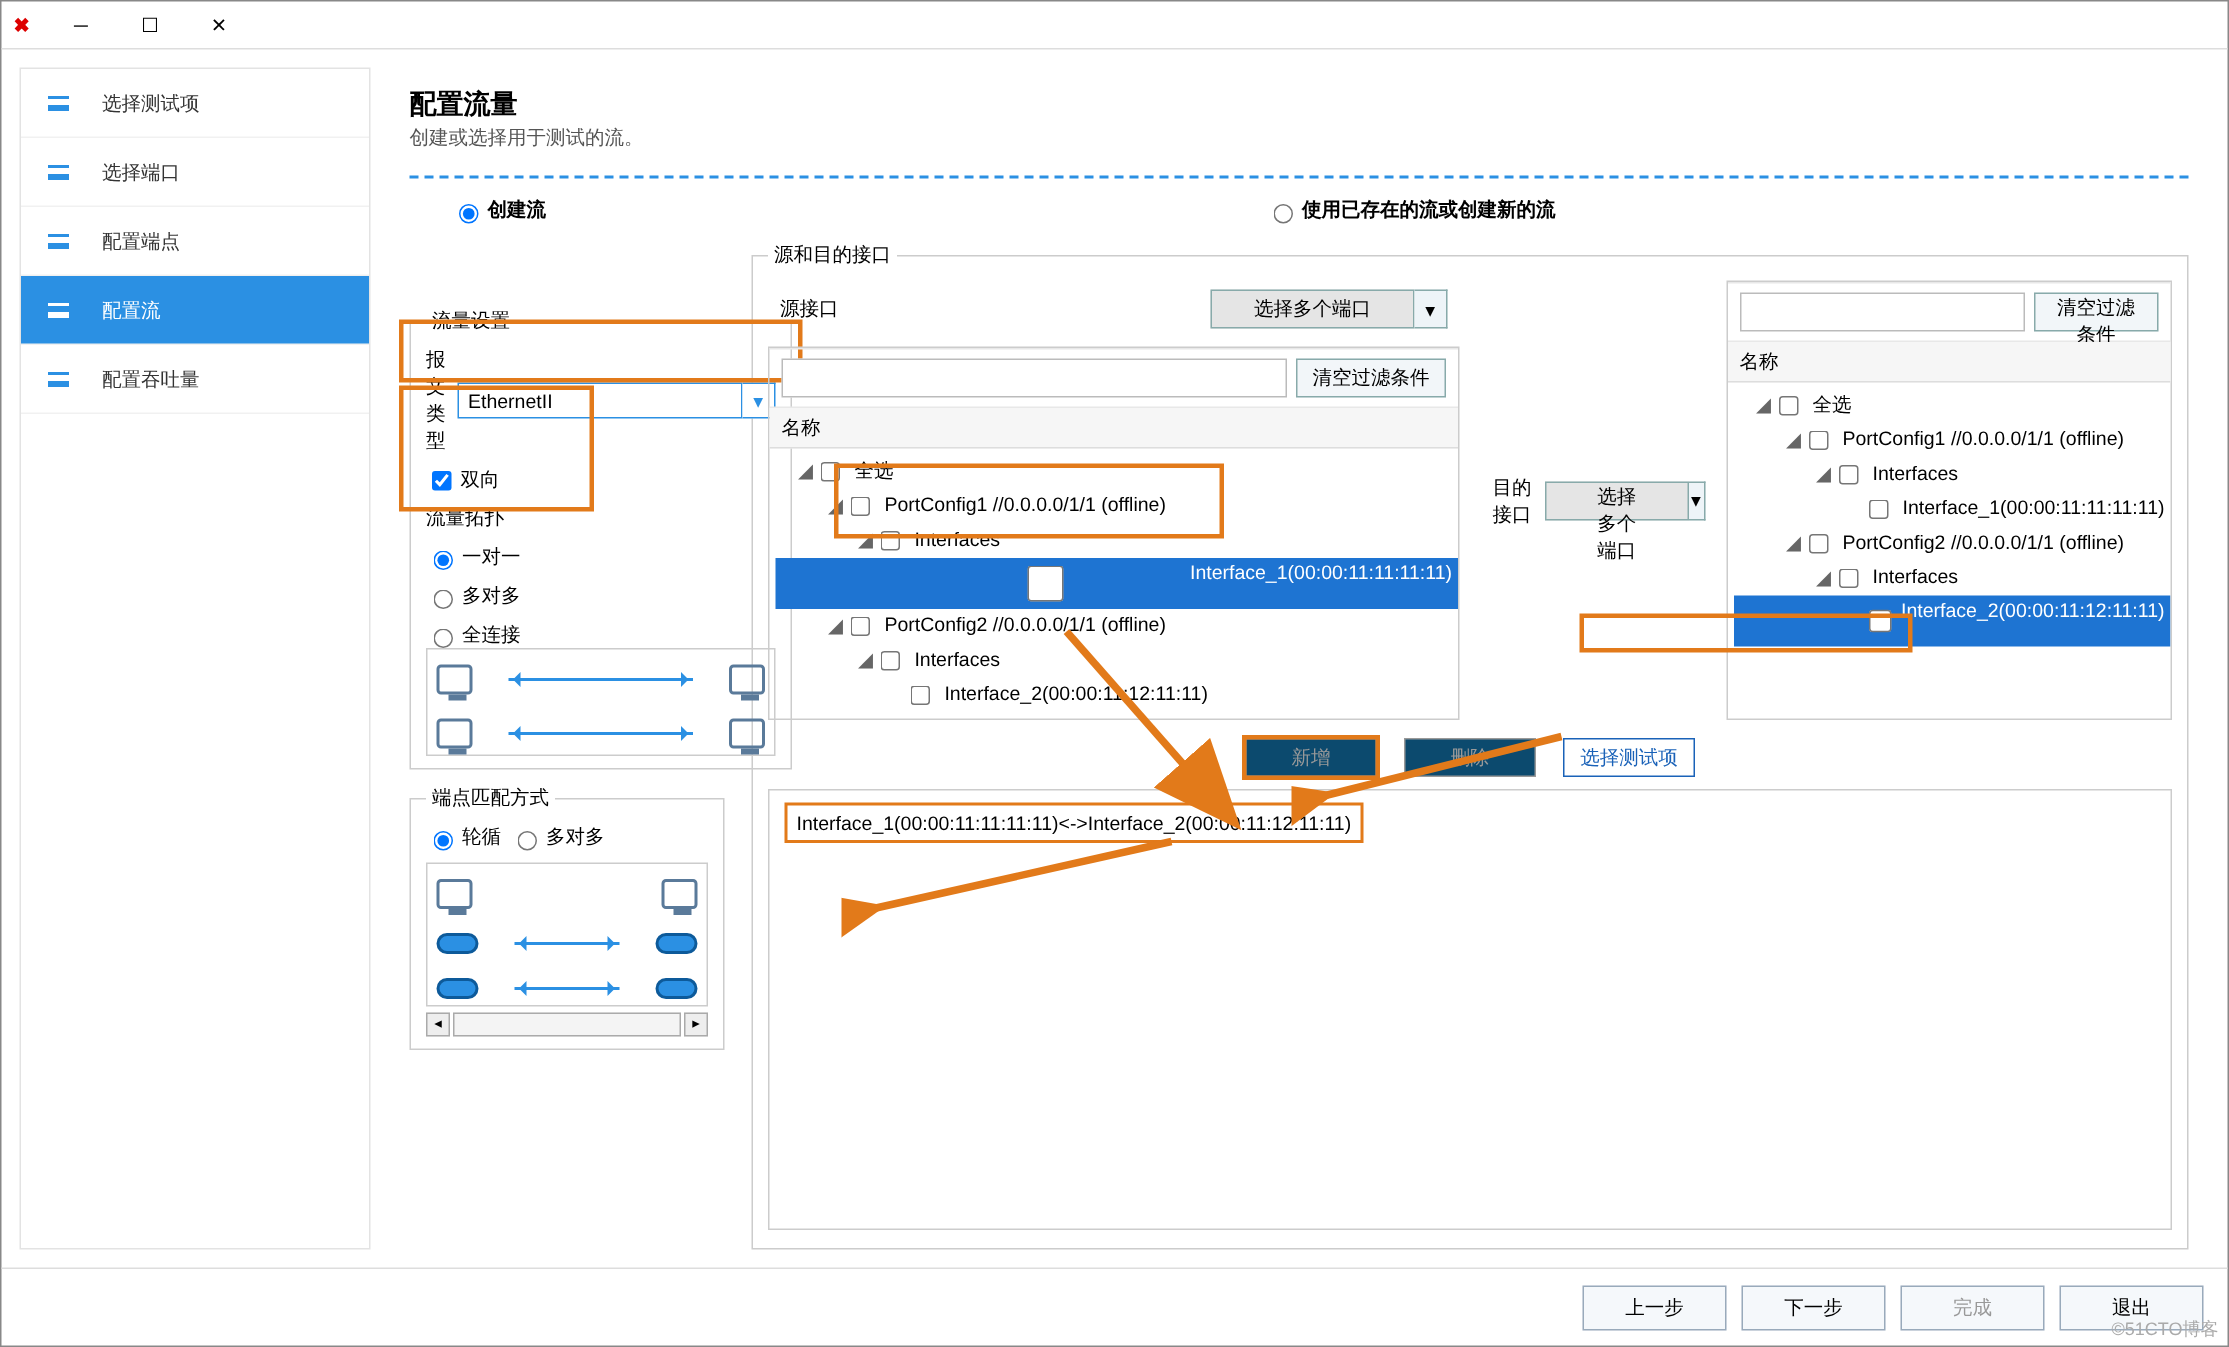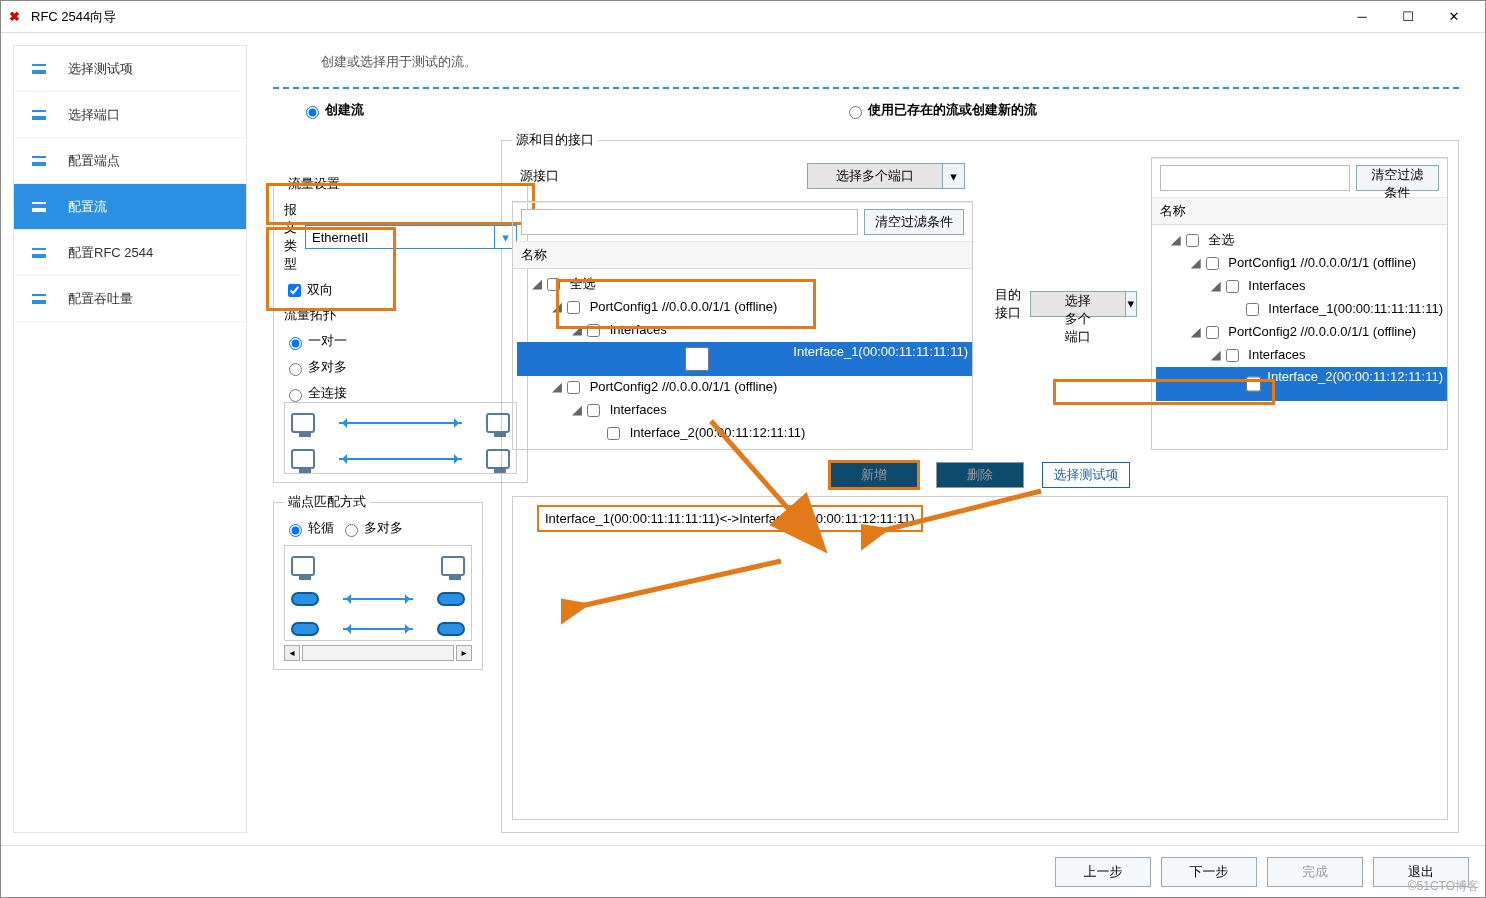--- a/index.html
+++ b/index.html
@@ -12,21 +12,21 @@
 .winbtn { width: 46px; height: 30px; display:flex; align-items:center; justify-content:center; }
 .body { flex: 1; display: flex; padding: 12px; gap: 0; overflow: hidden; }
 .nav { width: 234px; border: 1px solid #e3e3e3; padding: 0; }
 .nav-item { height: 46px; padding: 0 18px; display:flex; align-items:center; gap: 22px; color: #333; border-bottom: 1px solid #f1f1f1; cursor: pointer; }
 .nav-item.active { background: #2b90e3; color: #fff; }
 .ham { display:inline-block; width:14px; height:10px; border-top:2px solid currentColor; border-bottom:2px solid currentColor; position:relative; }
 .ham::before { content:""; position:absolute; top:4px; left:0; right:0; border-top:2px solid currentColor; }
 .nav-item:not(.active) .ham, .nav-item:not(.active) .hamw { color:#2b90e3;}
 .main { flex:1; padding: 8px 14px 0 26px; display:flex; flex-direction:column; }
 .pg-title { font-size: 18px; font-weight: bold; margin: 4px 0 2px; }
-.pg-sub { color:#555; margin-bottom: 10px; margin-left: 48px; }
+.pg-sub { color:#555; margin-bottom: 10px; }
 .dash { border: none; border-top: 2px dashed #2b90e3; margin: 6px 0 10px; }
 .row { display:flex; align-items:center; gap: 40px; }
 .radio-row { padding: 2px 0 12px 28px; gap: 480px; }
 input[type=radio],input[type=checkbox]{ margin-right:6px; vertical-align:middle;}
 label { vertical-align:middle; }
 .cols { display:flex; gap: 18px; flex:1; min-height:0; }
 fieldset { border:1px solid #ccc; margin:0; padding: 8px 10px; }
 legend { padding: 0 4px; }
 .fs-left { width: 210px; display:flex; flex-direction:column; gap:10px; }
 .fs-traffic { position:relative;margin-top:44px; }
@@ -59,37 +59,36 @@
 .tree-hd { background:#f6f6f6; border-bottom:1px solid #ddd; padding:4px 8px;}
 .tree { flex:1; overflow:auto; padding:4px 0 4px 4px; }
 .tn { padding:2px 4px 2px 0; white-space:nowrap; }
 .tn .tw { display:inline-block; width:12px; text-align:center; color:#666;}
 .ind1{padding-left:14px}.ind2{padding-left:34px}.ind3{padding-left:54px}.ind4{padding-left:74px}
 .tn.sel { background:#1e74d2; color:#fff; }
 .actbar { display:flex; gap:18px; justify-content:center; padding: 12px 0 10px; }
 .actbtn { width:88px; height:26px; border:1px solid #999; background:#f3f3f3; }
 .actbtn.primary{ border-color:#1a62b8; color:#1a62b8; background:#fff;}
 .actbtn.dis{ color:#999; background:#0c4a6e;}
-.pairbox { border:1px solid #ccc; flex:1; margin: -2px 0 4px; padding: 8px 24px; min-height:130px;}
+.pairbox { border:1px solid #ccc; flex:1; margin: -2px 0 4px; padding: 8px 10px; min-height:130px;}
 .pair-hl { border:2px solid #e27a1a; padding:4px 6px; display:inline-block; }
 .add-hl { outline:3px solid #e27a1a; outline-offset:-1px;}
 .footer { height:52px; border-top:1px solid #ddd; display:flex; align-items:center; justify-content:flex-end; gap:10px; padding: 0 16px;}
 .fbtn { width:96px; height:30px; border:1px solid #9ab; background:#f5f8fb; }
 .fbtn.dis{ color:#999; }
 .watermark{ position:absolute; right:6px; bottom:2px; color:#aaa; font-size:12px;}
 svg.anno{position:absolute; pointer-events:none;}
 .box-hl{ position:absolute; border:3px solid #e27a1a; pointer-events:none;}
 </style>
 </head>
 <body>
 
 <div class="window">
   <div class="titlebar">
     <span class="icon">✖</span>
-    <span class="title">RFC 2544向导</span>
     <div class="winbtns">
       <div class="winbtn">─</div>
       <div class="winbtn">☐</div>
       <div class="winbtn">✕</div>
     </div>
   </div>
 
   <div class="body">
     <div class="nav">
       <div class="nav-item">
@@ -103,29 +102,26 @@
       <div class="nav-item">
           <span class="ham"></span>
           <span>配置端点</span>
         </div>
       <div class="nav-item active">
           <span class="ham"></span>
           <span>配置流</span>
         </div>
       <div class="nav-item">
           <span class="ham"></span>
-          <span>配置RFC 2544</span>
-        </div>
-      <div class="nav-item">
-          <span class="ham"></span>
           <span>配置吞吐量</span>
         </div>
     </div>
 
     <div class="main">
+      <div class="pg-title">配置流量</div>
       <div class="pg-sub">创建或选择用于测试的流。</div>
       <hr class="dash">
 
       <div class="row radio-row">
         <label><input type="radio" checked="" style=""><b>创建流</b></label>
         <label><input type="radio" style=""><b>使用已存在的流或创建新的流</b></label>
       </div>
 
       <div class="cols">
 

